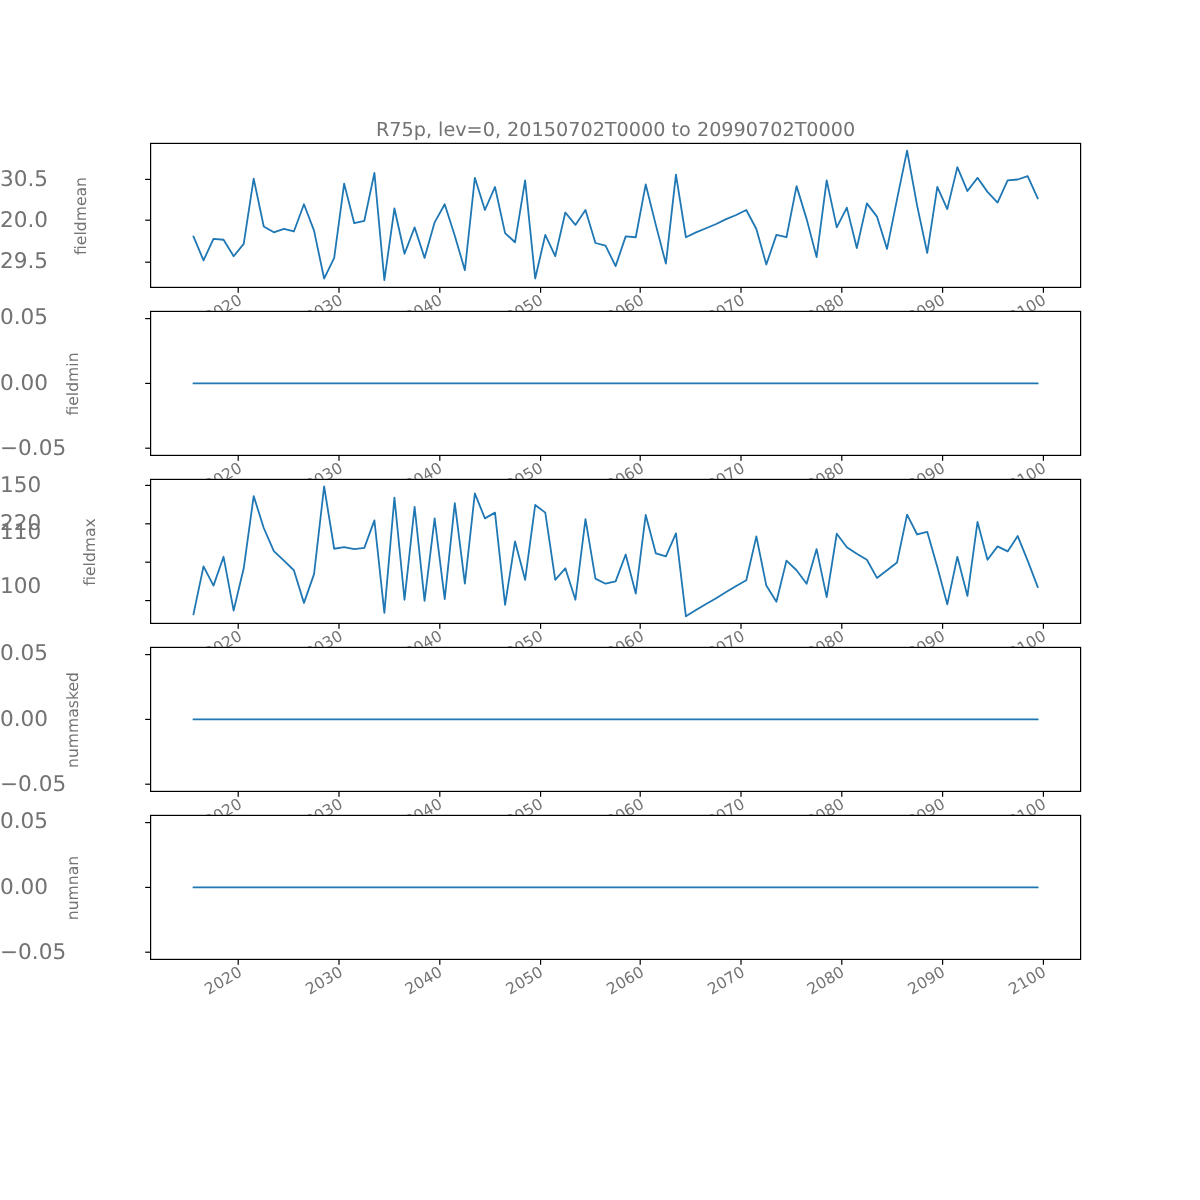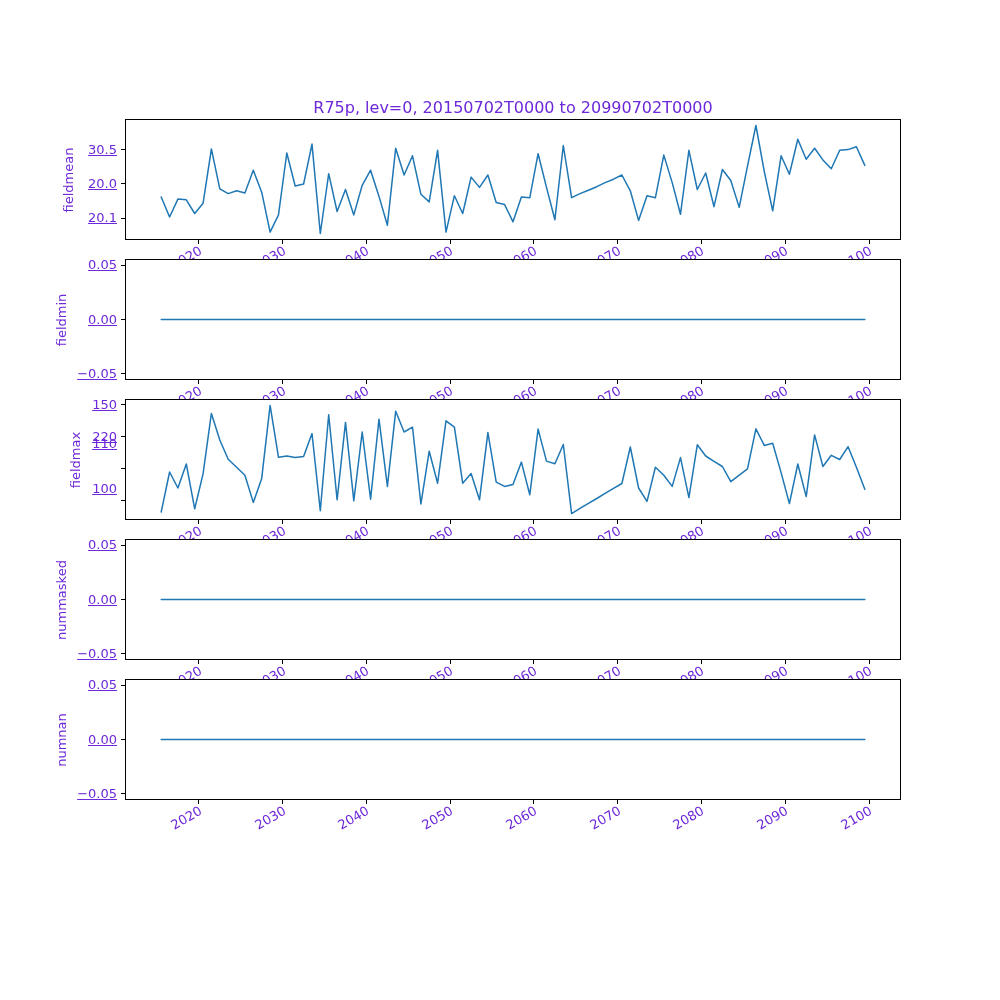--- a/index.html
+++ b/index.html
@@ -1,44 +1,44 @@
 <!DOCTYPE html>
 <html><head>
 <meta charset="utf-8">
 <style>
   html,body{margin:0;padding:0;background:#ffffff;}
   .figure{position:relative;width:1000px;height:1000px;background:#ffffff;
-          font-family:"DejaVu Sans","Liberation Sans",sans-serif;color:#6d28d9;overflow:hidden;}
+          font-family:"DejaVu Sans","Liberation Sans",sans-serif;color:#737373;overflow:hidden;}
   .title{position:absolute;left:125px;top:98px;width:776px;text-align:center;
          font-size:16px;white-space:nowrap;}
   .xaxis-label{position:absolute;left:125px;top:844px;width:776px;text-align:center;font-size:13px;}
   .subplot{position:absolute;left:0;top:0;}
   .box{position:absolute;background:#ffffff;border:1px solid #000;box-sizing:border-box;}
   svg.plot{position:absolute;display:block;}
   .ytickmark{position:absolute;width:4px;height:1px;background:#000;}
   .xtickmark{position:absolute;width:1px;height:4px;background:#000;}
-  .yticklabel{position:absolute;left:0;text-align:right;font-size:13px;line-height:18px;white-space:nowrap;text-decoration:underline;}
+  .yticklabel{position:absolute;left:0;font-size:18px;line-height:18px;white-space:nowrap;}
   .xticklabel{position:absolute;width:100px;text-align:right;font-size:13px;line-height:16px;
               transform-origin:100% 0;transform:rotate(-30deg);white-space:nowrap;}
   .ylabel{position:absolute;width:140px;text-align:center;font-size:13px;line-height:18px;
           transform:rotate(-90deg);white-space:nowrap;}
 </style>
 </head>
 <body>
 
 <div class="figure">
   <div class="title">R75p, lev=0, 20150702T0000 to 20990702T0000</div>
   <div id="axes-area">
       <div class="subplot">
         <div class="box" style="left:125px;top:119px;width:776px;height:121px"></div>
         <svg class="plot" width="774" height="119" style="left:126px;top:120px">
           <polyline points="35.2,77.0 43.6,97.0 51.9,79.1 60.3,79.8 68.7,93.5 77.1,83.2 85.4,28.9 93.8,68.8 102.2,73.6 110.6,70.8 118.9,72.9 127.3,50.2 135.7,72.2 144.1,112.1 152.5,94.9 160.8,33.0 169.2,66.0 177.6,64.0 186.0,24.1 194.3,113.5 202.7,53.7 211.1,91.5 219.5,69.5 227.8,94.9 236.2,65.3 244.6,50.2 253.0,76.4 261.4,105.2 269.7,28.2 278.1,55.0 286.5,35.8 294.9,74.3 303.2,81.9 311.6,30.3 320.0,112.1 328.4,75.7 336.7,93.5 345.1,57.1 353.5,67.4 361.9,55.0 370.2,82.5 378.6,84.6 387.0,101.8 395.4,77.0 403.8,77.7 412.1,33.7 420.5,67.4 428.9,99.7 437.3,25.5 445.6,77.7 454.0,73.6 462.4,70.2 470.8,66.7 479.1,62.6 487.5,59.2 495.9,55.0 504.3,70.8 512.6,100.4 521.0,75.7 529.4,77.7 537.8,35.1 546.2,62.6 554.5,94.2 562.9,30.3 571.3,69.5 579.7,53.0 588.0,86.7 596.4,49.5 604.8,60.5 613.2,87.4 621.5,46.1 629.9,5.5 638.3,51.6 646.7,90.8 655.1,35.8 663.4,54.3 671.8,19.3 680.2,39.2 688.6,28.2 696.9,39.9 705.3,48.8 713.7,30.3 722.1,29.6 730.4,26.8 738.8,45.4" fill="none" stroke="#1f77b4" stroke-width="1.5" stroke-linejoin="round" stroke-linecap="round"></polyline>
         </svg>
         <div class="ytickmark" style="left:121px;top:217.86416184971094px"></div>
-        <div class="yticklabel" style="top:209.36416184971094px;width:117px">20.1</div>
+        <div class="yticklabel" style="top:209.36416184971094px;width:117px">29.5</div>
         <div class="ytickmark" style="left:121px;top:183.47109826589593px"></div>
         <div class="yticklabel" style="top:174.97109826589593px;width:117px">20.0</div>
         <div class="ytickmark" style="left:121px;top:149.0780346820809px"></div>
         <div class="yticklabel" style="top:140.5780346820809px;width:117px">30.5</div>
         <div class="ylabel" style="left:-1px;top:170.5px">fieldmean</div>
         <div class="xtickmark" style="left:198.37662337662385px;top:240px"></div>
         <div class="xticklabel" style="left:96.87662337662385px;top:243px">2020</div>
         <div class="xtickmark" style="left:282.14285714285774px;top:240px"></div>
         <div class="xticklabel" style="left:180.64285714285774px;top:243px">2030</div>
         <div class="xtickmark" style="left:365.9090909090917px;top:240px"></div>

